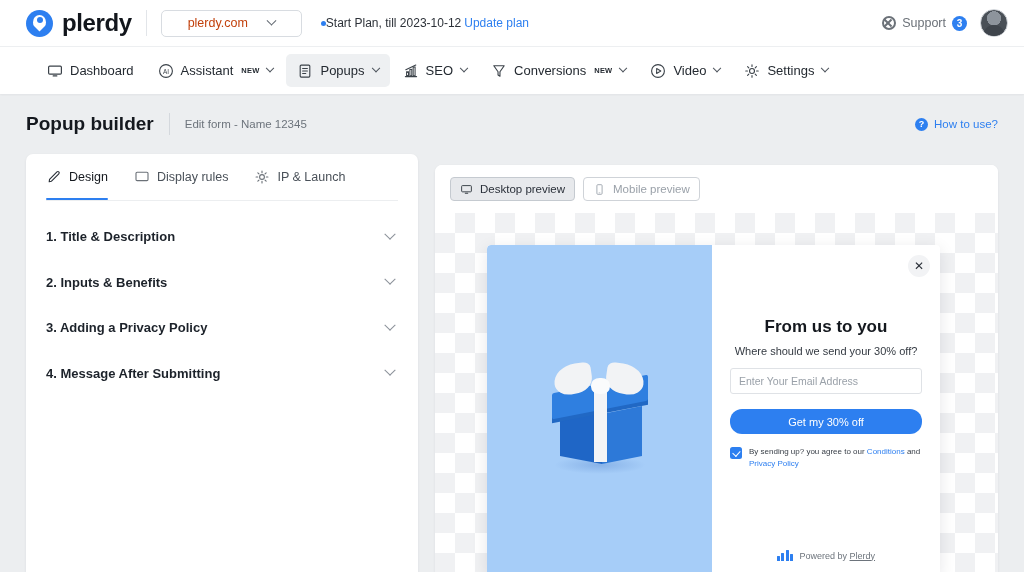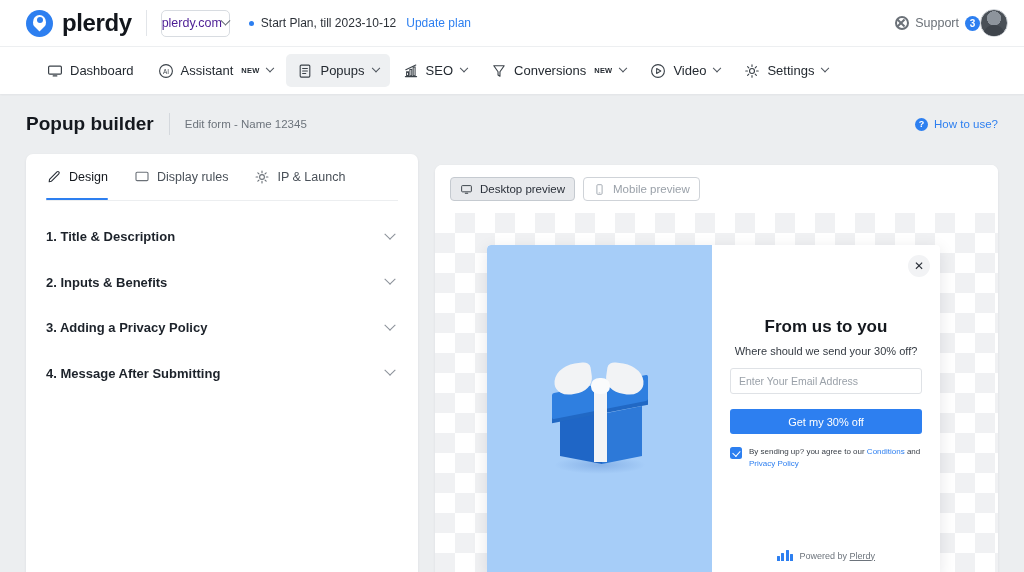--- a/index.html
+++ b/index.html
@@ -36,41 +36,41 @@
     width: 6px; height: 6px; border-radius: 50%;
     background: #2d7ff0; top: 7px;
   }
   .brand-name {
     font-size: 24px; font-weight: 700; color: #12161c;
     letter-spacing: -0.4px;
   }
   .vdiv { width: 1px; height: 26px; background: #e2e5e9; margin: 0 14px; }
 
   .domain-select {
-    display: flex; align-items: center; 
+    display: flex; align-items: center; gap: 20px;
     border: 1px solid #d8dce1; border-radius: 5px;
-    height: 27px; padding: 0 0;
-    font-size: 12.5px; color: #4c1d95; background: #fff;
+    height: 27px; padding: 0 26px;
+    font-size: 12.5px; color: #c2410c; background: #fff;
     cursor: pointer;
   }
   .chev {
     width: 7px; height: 7px;
     border-right: 1.4px solid #5d646d; border-bottom: 1.4px solid #5d646d;
     transform: rotate(45deg) translate(-2px,-2px);
     flex: none;
   }
   .plan-block {
-    display: flex; align-items: center; gap: 7px;
+    display: flex; align-items: center; gap: 0;
     margin-left: 19px; font-size: 12px; color: #2c3138;
   }
   .plan-dot { width: 5px; height: 5px; border-radius: 50%; background: #2d7ff0; flex:none;}
   .plan-link { color: #2d7ff0; cursor: pointer; margin-left: 3px; }
 
   .topbar-right {
-    margin-left: auto; display: flex; align-items: center; gap: 0;
+    margin-left: auto; display: flex; align-items: center; gap: 13px;
   }
   .support-wrap { display: flex; align-items: center; gap: 6px; cursor: pointer; }
   .support-icon {
     width: 14px; height: 14px; border-radius: 50%;
     border: 2px solid #6b7178; position: relative; flex: none;
   }
   .support-icon::before, .support-icon::after {
     content:""; position:absolute; background:#6b7178;
   }
   .support-icon::before { width:2px; height:10px; left:3px; top:0px; transform: rotate(45deg);}
@@ -264,21 +264,21 @@
     display: flex; align-items: center; padding: 0 8px;
     font-size: 10.5px; color: #9aa1a9;
     border: 1px solid #dfe2e6; background: #fff;
   }
   .pf-input.focus { border: 1px solid #2d7ff0; }
   .pf-input.focus::before {
     content:""; width:1px; height:12px; background:#4a5159; margin-right:1px;
     animation: none;
   }
   .pf-btn {
-    height: 25px; border-radius: 3px; background: #2d7ff0; color: #fff;
+    height: 25px; border-radius: 12px; background: #2d7ff0; color: #fff;
     font-size: 11px; display: flex; align-items: center; justify-content: center;
     margin-top: 15px; cursor: pointer;
   }
   .pf-consent {
     display: flex; gap: 7px; margin-top: 12px; align-items: flex-start;
   }
   .cbox {
     width: 12px; height: 12px; border-radius: 2.5px; background: #2d7ff0;
     flex: none; position: relative; margin-top: 1px; cursor: pointer;
   }

